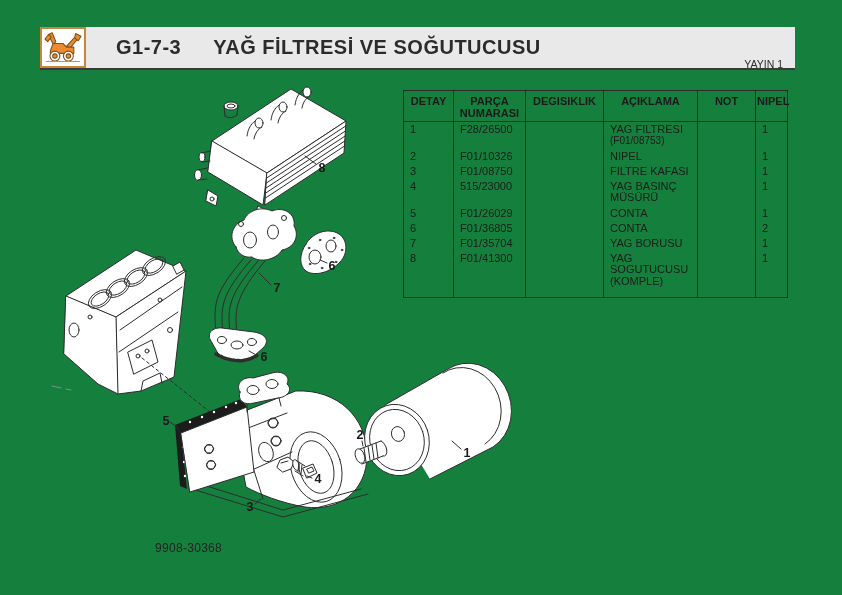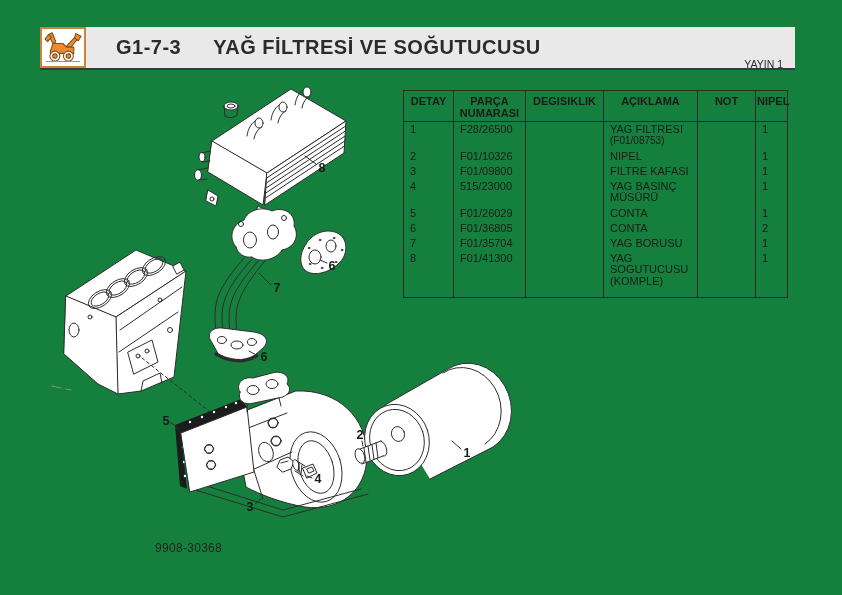--- a/index.html
+++ b/index.html
@@ -110,21 +110,21 @@
           <td>F01/10326</td>
           <td></td>
           <td>
             <div>NIPEL</div>
           </td>
           <td></td>
           <td>1</td>
         </tr>
         <tr>
           <td>3</td>
-          <td>F01/09800</td>
+          <td>F01/08750</td>
           <td></td>
           <td>
             <div>FILTRE KAFASI</div>
           </td>
           <td></td>
           <td>1</td>
         </tr>
         <tr>
           <td>4</td>
           <td>515/23000</td>

